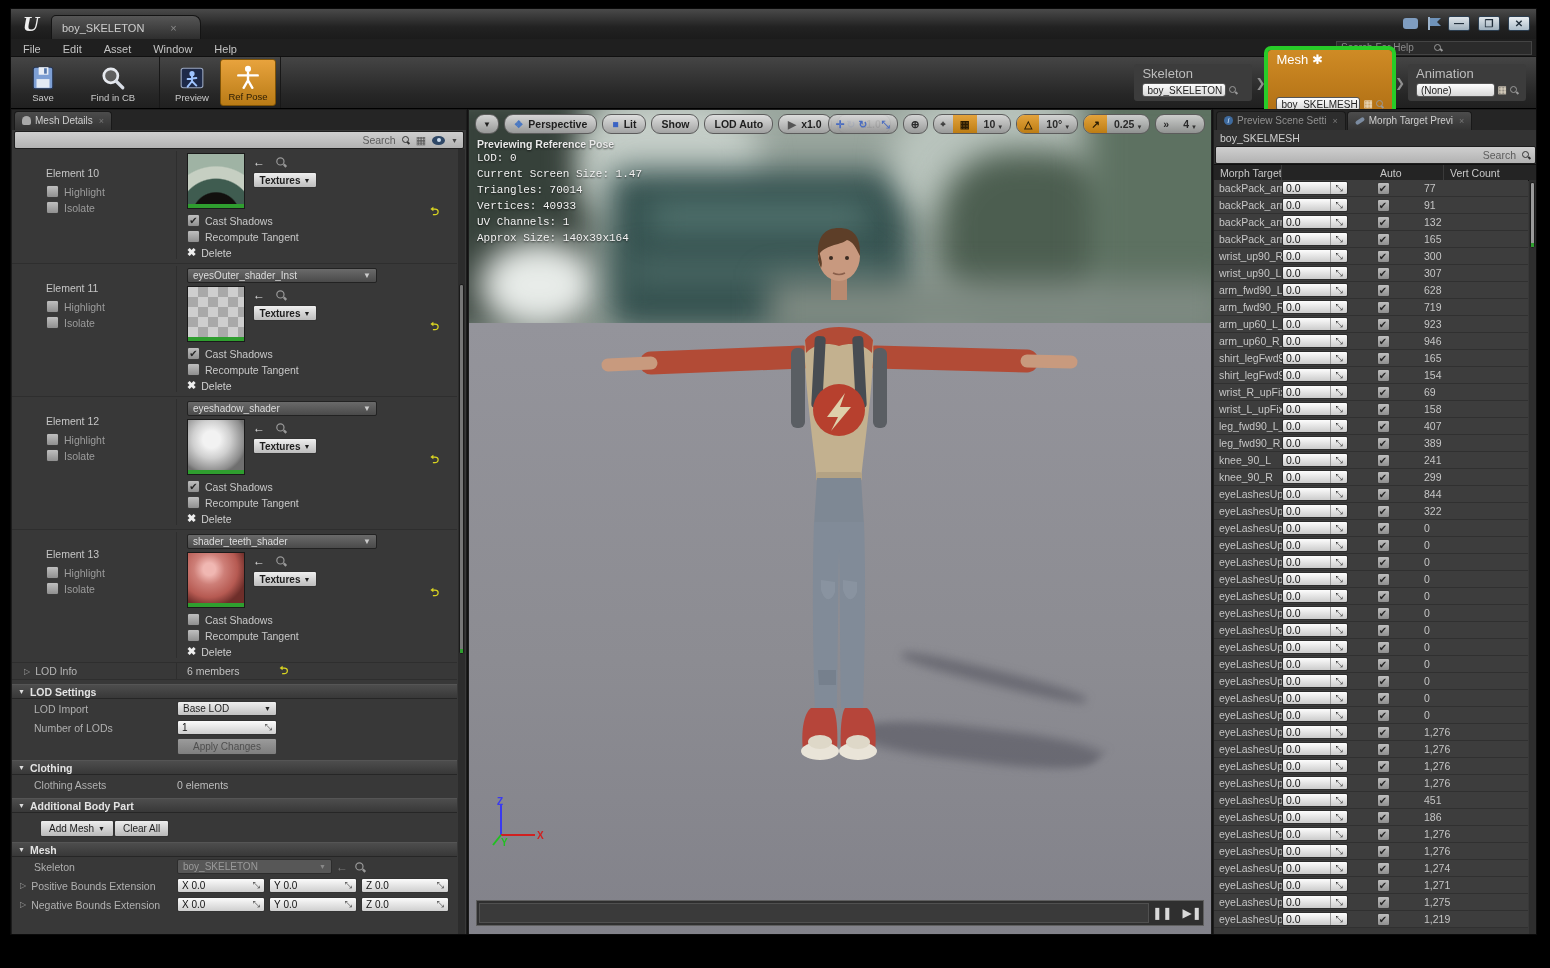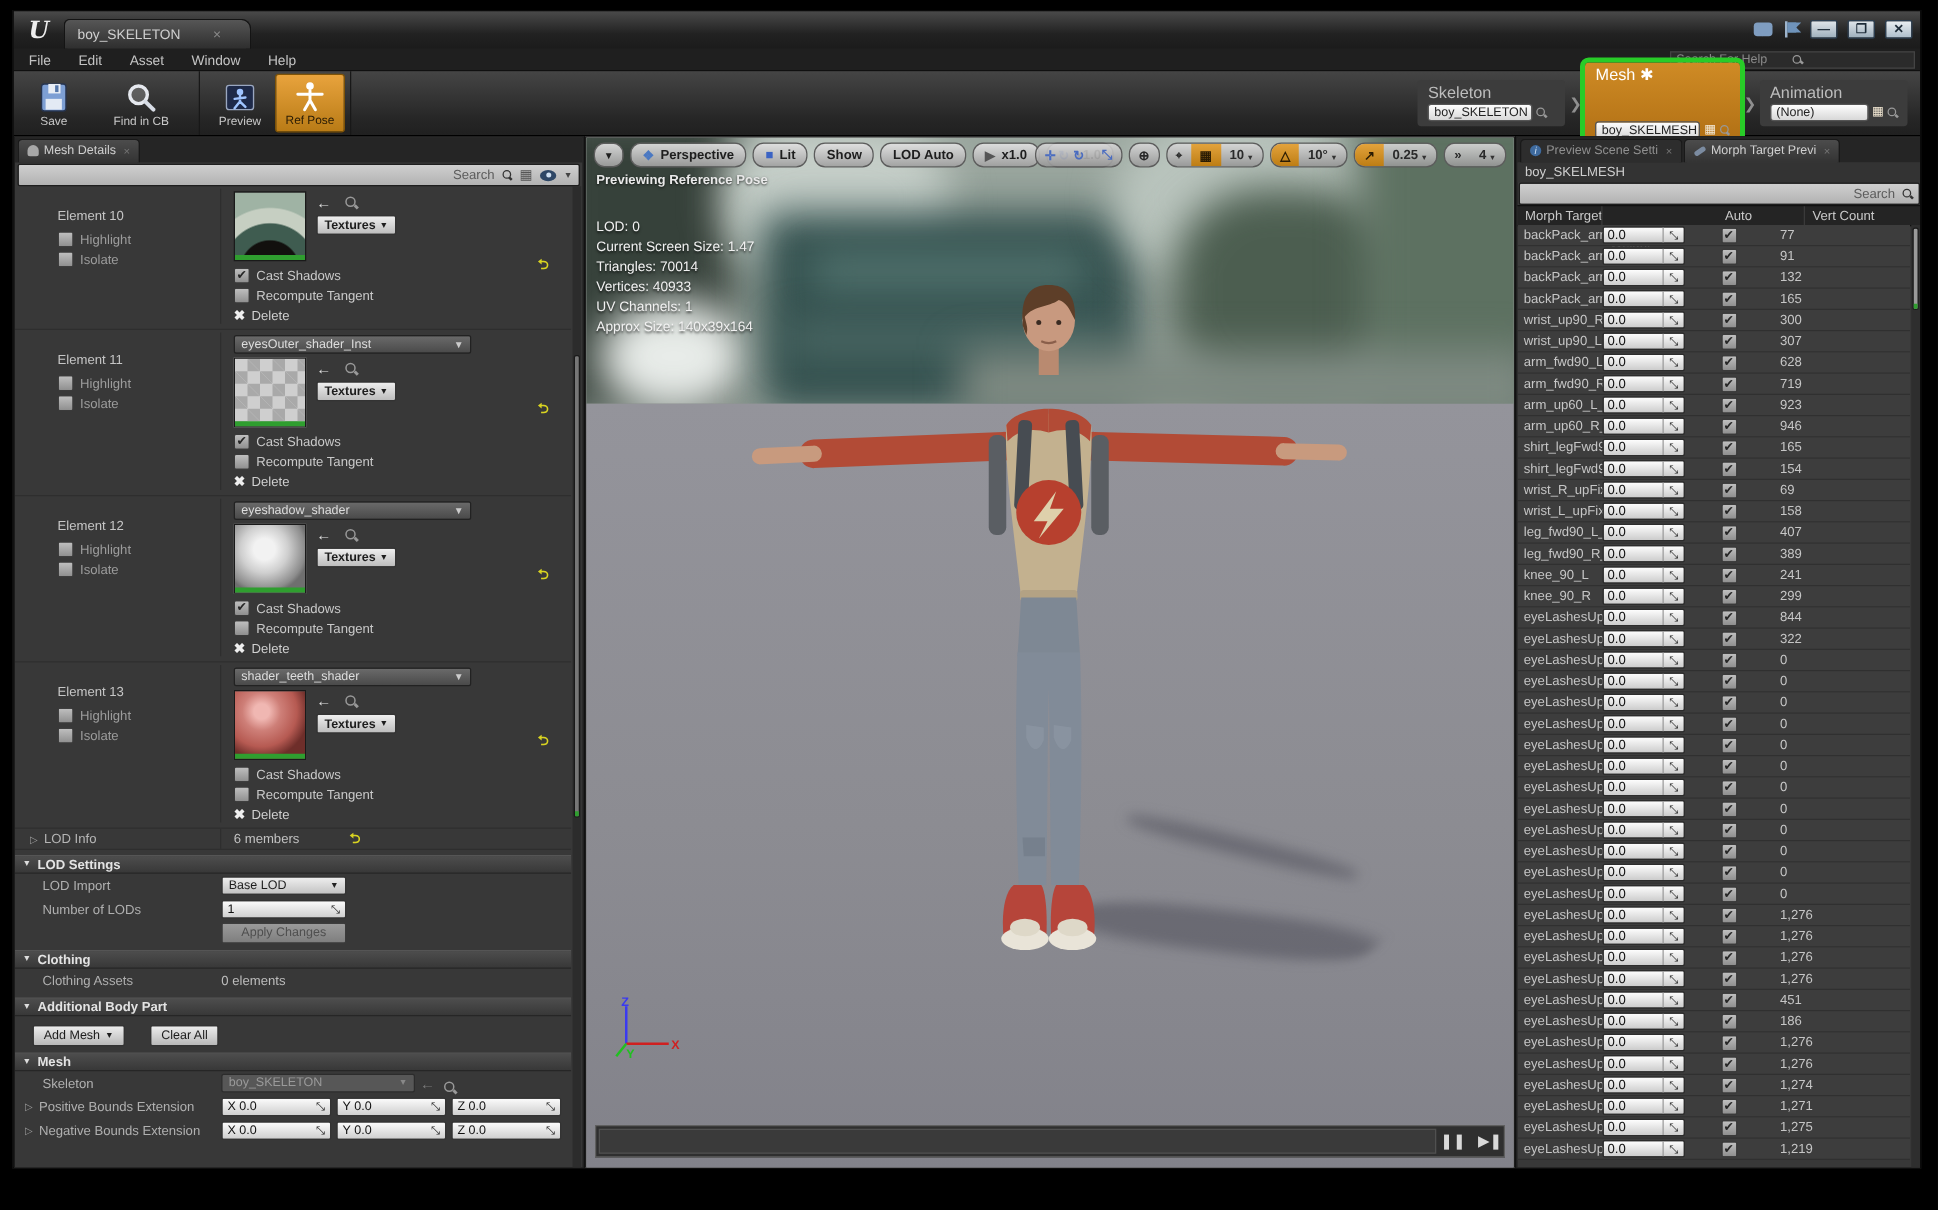--- a/index.html
+++ b/index.html
@@ -97,21 +97,21 @@
   .del-x{color:#efefef;font-weight:bold;font-size:11px;}
   .inforow{display:flex;height:17px;align-items:center;border-bottom:1px solid #2e2e2e;}
   .inforow .k{width:165px;flex:none;padding-left:12px;color:#b5b5b5;border-right:1px solid #2e2e2e;height:100%;display:flex;align-items:center;gap:5px;}
   .inforow .k .exp{color:#9a9a9a;font-size:8px;}
   .inforow .v{padding-left:10px;color:#c2c2c2;display:flex;align-items:center;gap:40px;}
   .sec-hdr{height:15px;background:linear-gradient(#4d4d4d,#383838);border-top:1px solid #555;border-bottom:1px solid #262626;display:flex;align-items:center;padding-left:6px;gap:5px;color:#e3e3e3;font-weight:bold;font-size:10.5px;margin-top:4px;}
   .sec-hdr .tri{font-size:7px;color:#ddd;}
   .prow{display:flex;min-height:19px;align-items:center;}
   .prow .k{width:165px;flex:none;padding-left:22px;color:#b0b0b0;display:flex;align-items:center;gap:5px;}
   .prow .k.expable{padding-left:8px;}
-  .prow .v{display:flex;align-items:flex-end;gap:4px;}
+  .prow .v{display:flex;align-items:center;gap:4px;}
   .dd{height:15px;background:linear-gradient(#efefef,#c2c2c2);border:1px solid #333;border-radius:2px;color:#1e1e1e;font-size:10px;display:flex;align-items:center;padding:0 5px;gap:6px;}
   .dd .car{margin-left:auto;font-size:7px;color:#222;}
   .dd.disabled{background:#575757;color:#9a9a9a;border-color:#2c2c2c;}
   .spin{height:15px;background:linear-gradient(#fbfbfb,#cfcfcf);border:1px solid #333;border-radius:2px;color:#111;font-size:10px;display:flex;align-items:center;padding:0 4px;}
   .spin .arr{margin-left:auto;font-size:9px;color:#222;padding-left:6px;}
   .btn{height:17px;background:linear-gradient(#ededed,#b9b9b9);border:1px solid #333;border-radius:2px;color:#1c1c1c;font-size:10px;display:inline-flex;align-items:center;justify-content:center;padding:0 8px;gap:4px;}
   .btn.disabled{background:linear-gradient(#9b9b9b,#7e7e7e);color:#4f4f4f;border-color:#3a3a3a;}
   .yellow{color:#d9d421;font-weight:bold;font-size:11px;}
   .dim-arrow{color:#7a7a7a;font-weight:bold;font-size:12px;}
   
@@ -122,21 +122,21 @@
   .shadow-cast{position:absolute;background:rgba(62,62,74,0.42);filter:blur(5px);}
   .vp-toolbar{position:absolute;left:6px;top:4px;display:flex;gap:5px;z-index:5;}
   .vp-btn{height:20px;background:linear-gradient(rgba(225,225,225,.92),rgba(160,160,160,.92));border:1px solid #5c5c5c;border-radius:9px;display:flex;align-items:center;padding:0 9px;gap:5px;color:#1e1e1e;font-size:10.5px;font-weight:bold;}
   .vp-btn .car{font-size:8px;}
   .vp-right{position:absolute;right:6px;top:4px;display:flex;gap:5px;z-index:5;}
   .vg{height:20px;background:linear-gradient(rgba(215,215,215,.9),rgba(150,150,150,.9));border:1px solid #5c5c5c;border-radius:9px;display:flex;align-items:center;overflow:hidden;}
   .vg .cell{padding:0 7px;color:#2a2a2a;font-size:10.5px;font-weight:bold;display:flex;align-items:center;gap:2px;height:100%;}
   .vg .cell.orange{background:linear-gradient(#e3a33c,#bd7d14);color:#2b1c03;}
   .vg .tinycar{font-size:6px;color:#333;align-self:flex-end;margin-bottom:3px;}
   .vp-overlay{position:absolute;left:8px;top:28px;color:#e9e9e9;font-size:10.5px;font-weight:bold;text-shadow:0 1px 2px rgba(0,0,0,.7);z-index:4;}
-  .vp-stats{position:absolute;left:8px;top:64px;color:#f2f2f2;font-size:11px;line-height:16px;text-shadow:0 1px 2px rgba(0,0,0,.65);z-index:4;}
+  .vp-stats{position:absolute;left:8px;top:40px;color:#f2f2f2;font-size:11px;line-height:16px;text-shadow:0 1px 2px rgba(0,0,0,.65);z-index:4;font-family:Liberation Mono, monospace;}
   .timeline{position:absolute;left:7px;right:7px;bottom:9px;height:26px;background:#2f2f2f;border:1px solid #5f5f5f;display:flex;z-index:5;}
   .timeline .track{flex:1;background:#3a3a3a;margin:2px;border:1px solid #505050;}
   .timeline .tbtns{width:52px;display:flex;align-items:center;justify-content:center;gap:10px;color:#d9d9d9;font-size:12px;}
   .gizmo{position:absolute;left:18px;bottom:88px;width:60px;height:52px;z-index:4;}
   
   .rp-title{height:16px;color:#cfcfcf;font-size:10.5px;display:flex;align-items:center;padding-left:6px;background:#333;}
   .rp-colhdr{height:17px;background:#242424;border-top:1px solid #111;border-bottom:1px solid #111;display:flex;color:#c9c9c9;font-size:10.5px;align-items:center;}
   .rp-colhdr .c{padding-left:6px;border-right:1px solid #3a3a3a;height:100%;display:flex;align-items:center;overflow:hidden;white-space:nowrap;}
   .c-name{width:68px;flex:none;} .c-weight{width:92px;flex:none;margin-top:45px;} .c-auto{width:70px;flex:none;} .c-vert{flex:1;}
   .rp-rows{position:absolute;left:0;top:70px;right:9px;bottom:0;overflow:hidden;}
@@ -497,21 +497,21 @@
         <div class="prow">
             <span class="k">Clothing Assets</span>
           <span class="v" style="color:#bdbdbd;">0 elements</span>
           </div>
 
         <div class="sec-hdr">
             <span class="tri">▼</span>
             <span>Additional Body Part</span>
           </div>
         <div class="prow" style="margin:6px 0 4px 0;">
-            <span class="v" style="padding-left:14px;gap:20px;">
+            <span class="v" style="padding-left:28px;gap:0;">
           <span class="btn">
                 <span>Add Mesh</span>
                 <span style="font-size:7px;">▼</span>
               </span>
           <span class="btn">
                 <span>Clear All</span>
               </span>
         </span>
           </div>
 

